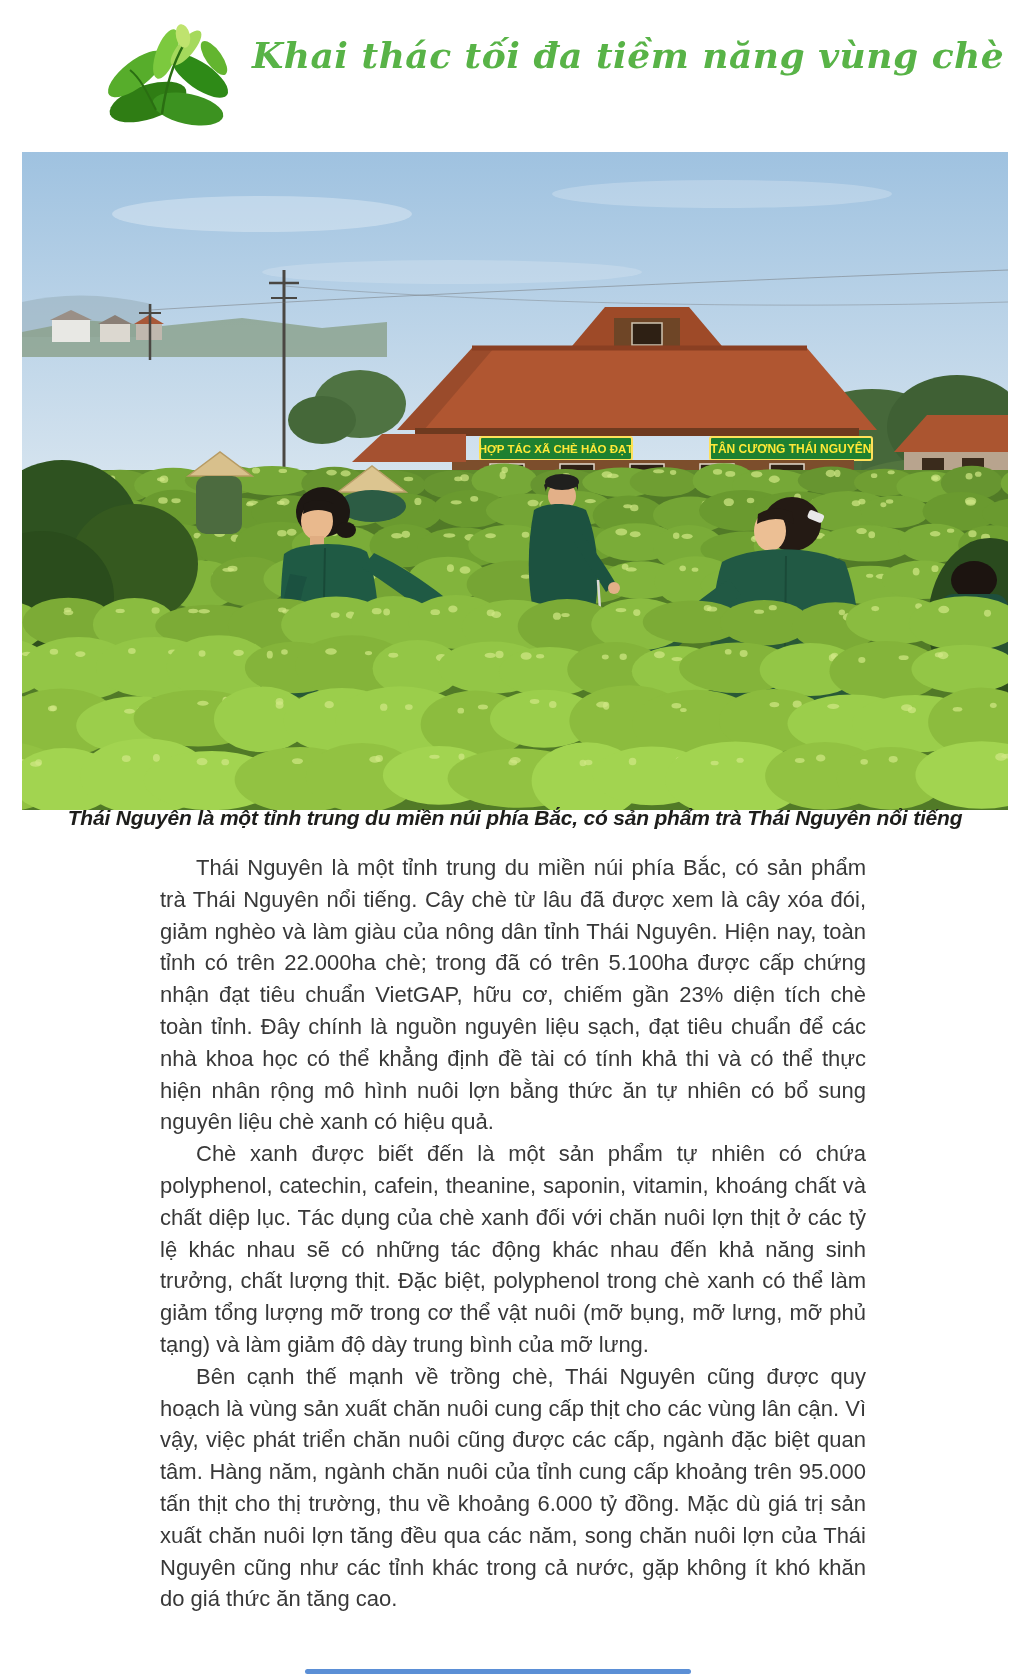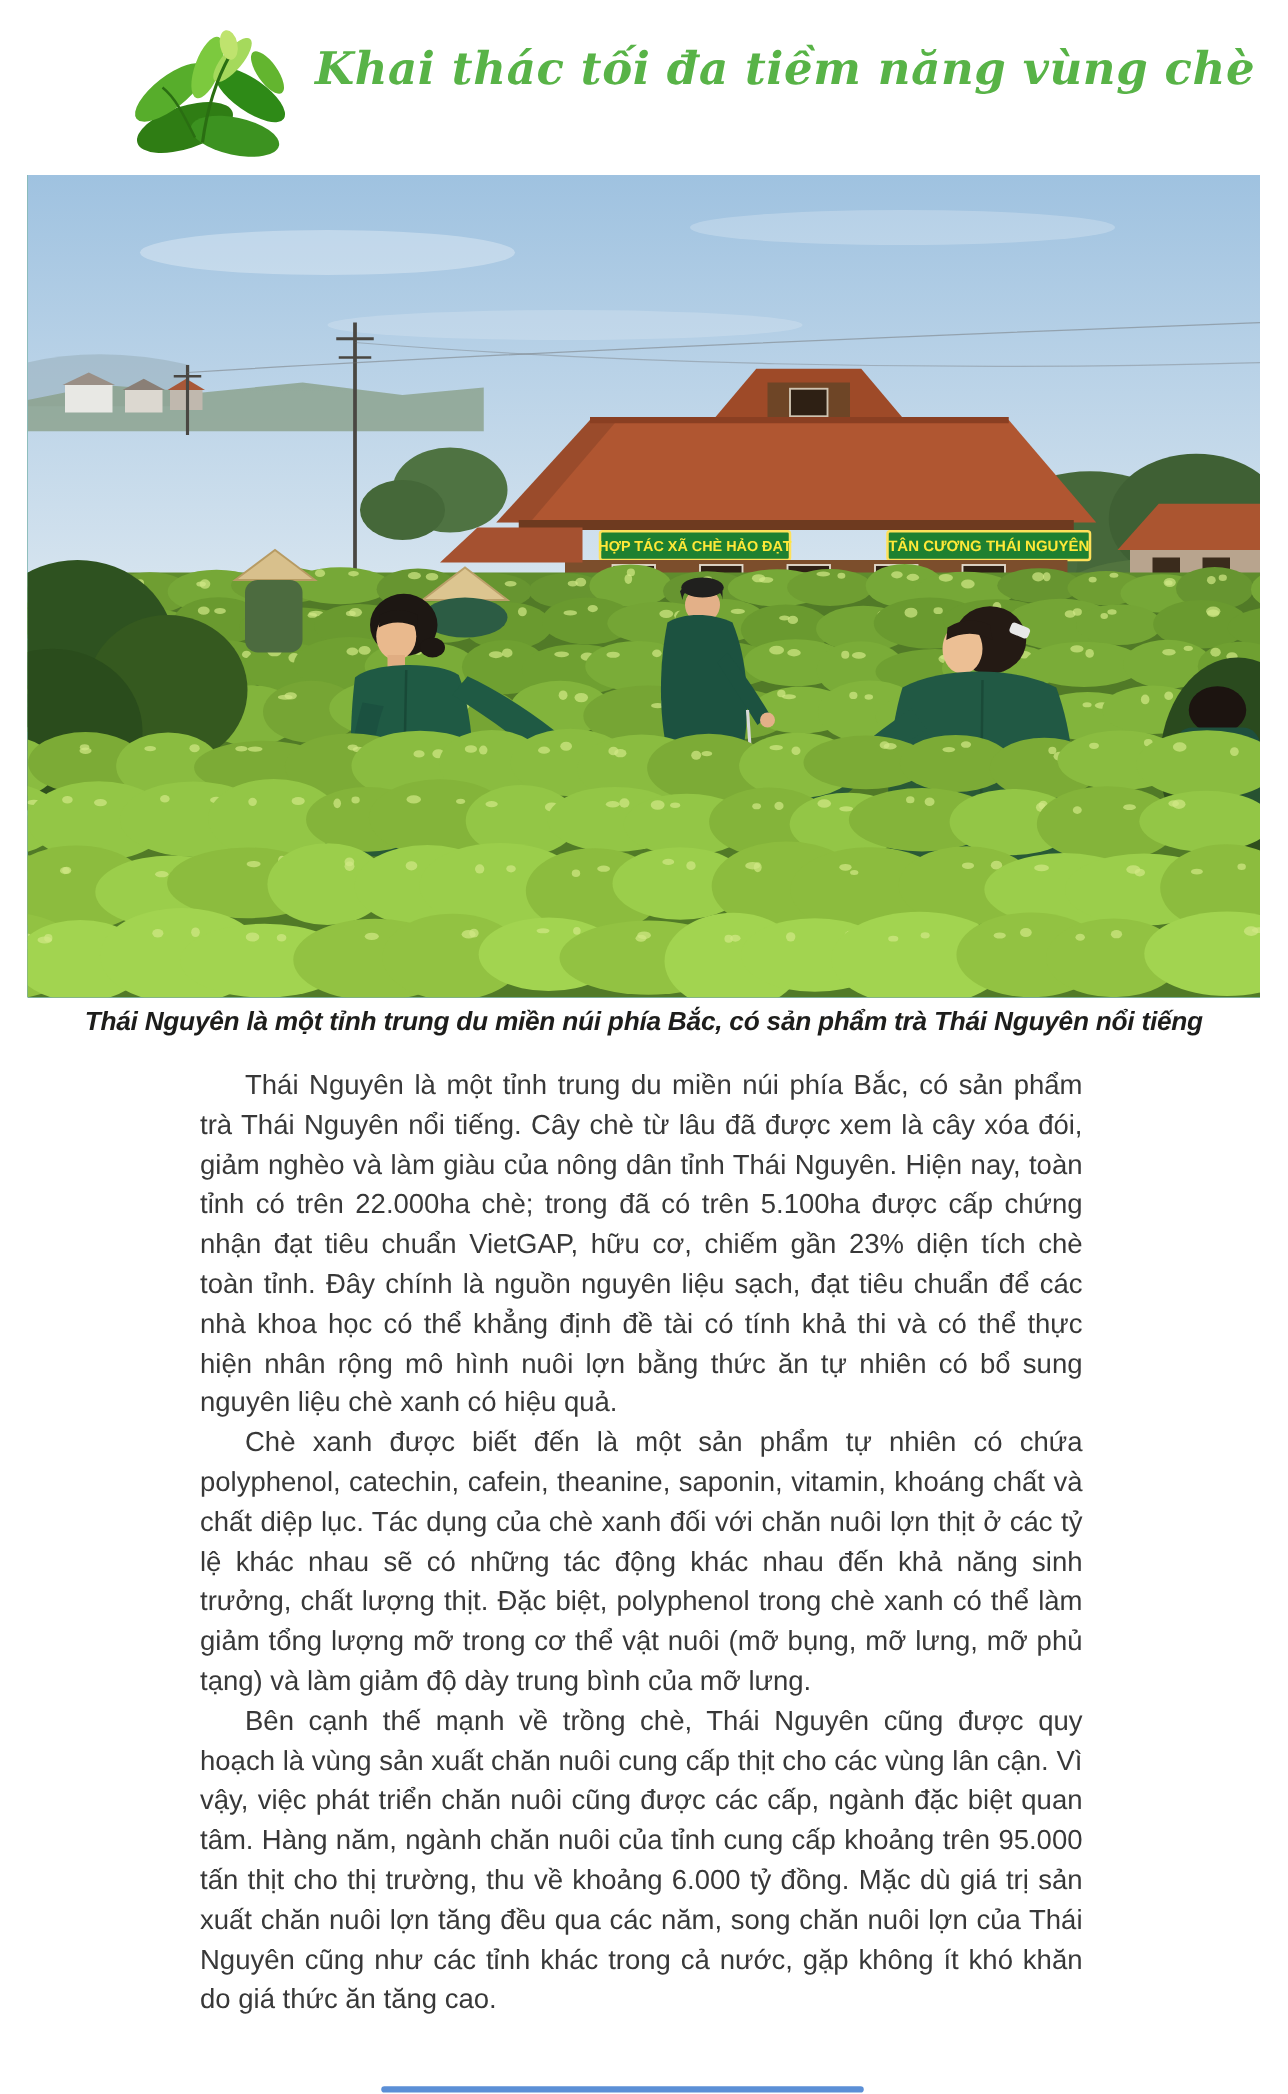--- a/index.html
+++ b/index.html
@@ -9,22 +9,22 @@
 
   
   .header{position:relative;height:140px;}
   .leaves{position:absolute;left:96px;top:14px;}
   .page-title{position:absolute;left:252px;top:34px;
       font-family:"DejaVu Serif",serif;font-style:italic;font-weight:700;
       font-size:36px;color:#58b347;letter-spacing:.5px;white-space:nowrap;}
 
   
   figure{margin:0;padding:0;}
-  .photo-wrap{position:absolute;left:22px;top:140px;width:986px;height:658px;
-      overflow:hidden;background:#0f766e;}
+  .photo-wrap{position:absolute;left:22px;top:152px;width:986px;height:658px;
+      overflow:hidden;background:#f97316;}
   .photo-wrap svg{display:block;}
 
   
   .caption{position:absolute;left:0;top:806px;width:1030px;text-align:center;
       font-style:italic;font-weight:700;font-size:21px;color:#1d1d1b;
       letter-spacing:-0.2px;}
 
   
   .article{position:absolute;left:160px;top:852px;width:706px;
       font-size:22px;line-height:31.8px;color:#383838;text-align:justify;}

